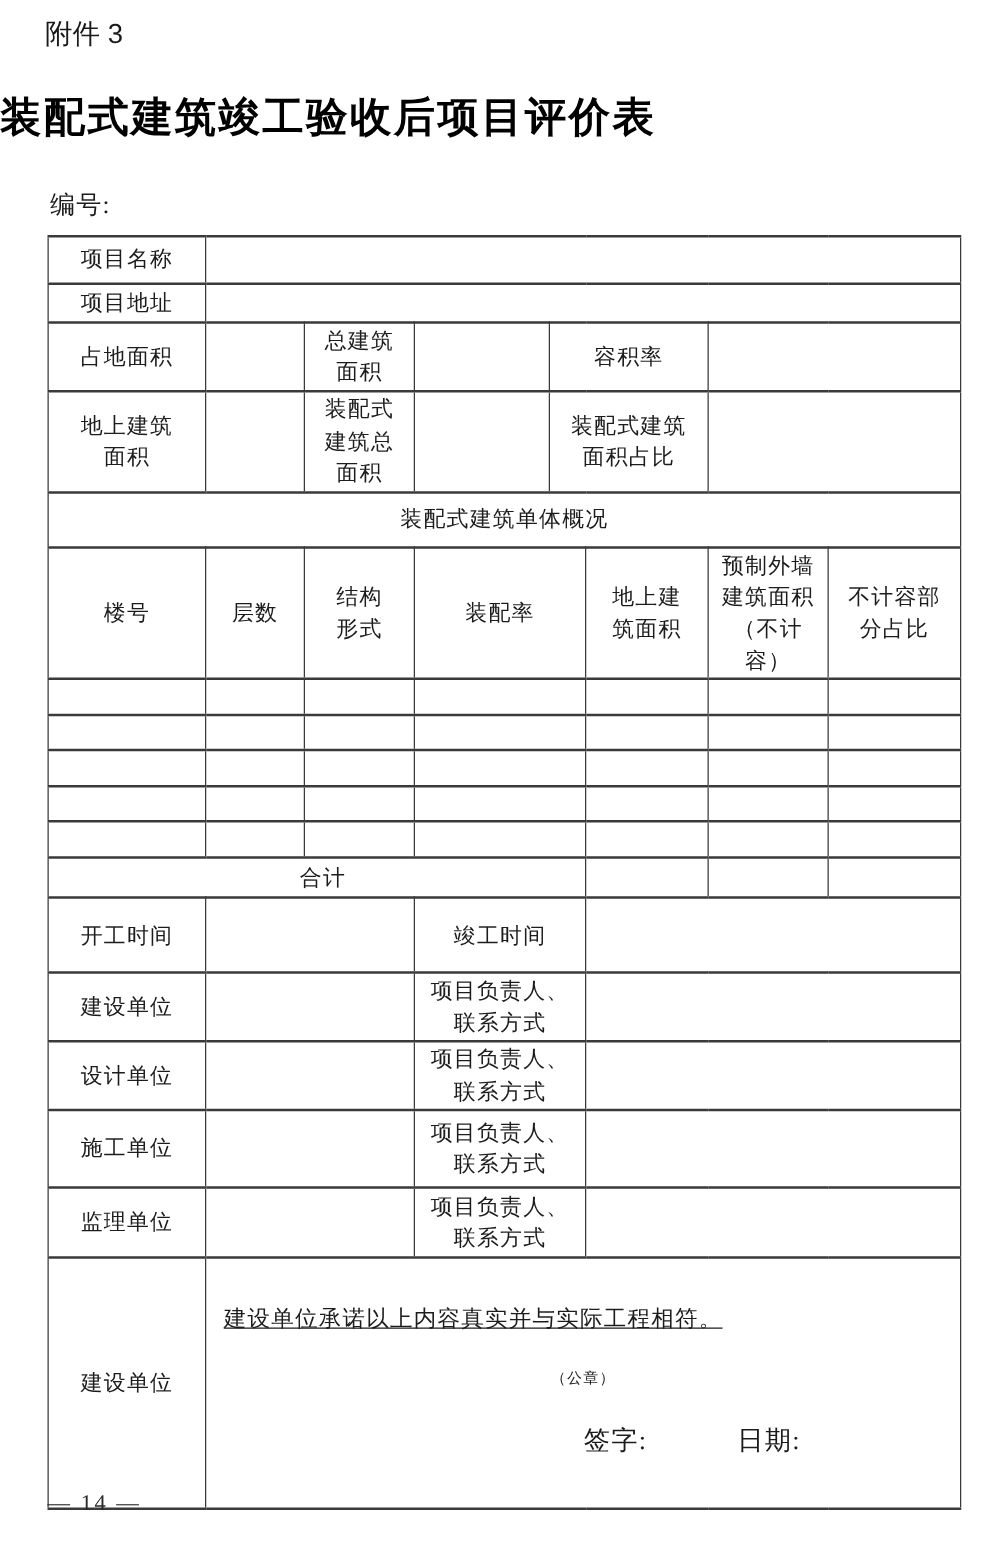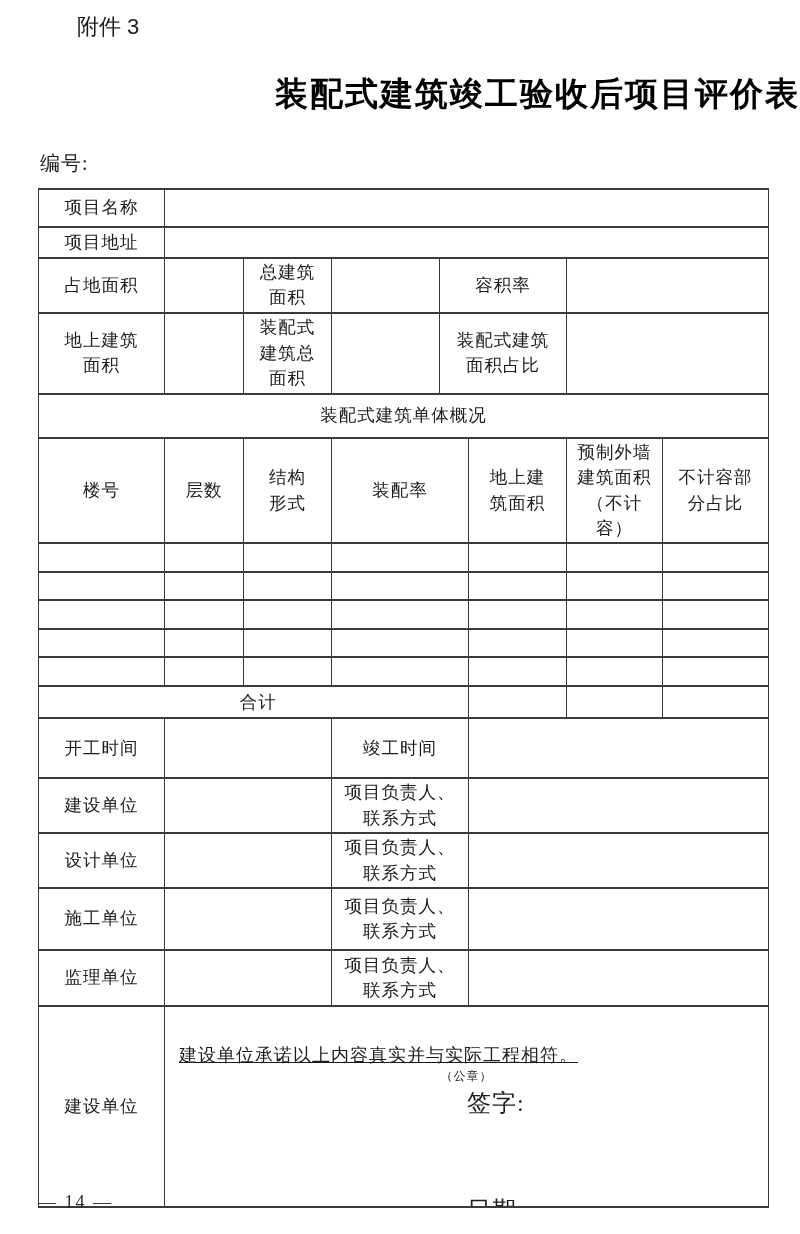--- a/index.html
+++ b/index.html
@@ -2,24 +2,24 @@
 <html><head>
 <meta charset="utf-8">
 <style>
   html,body{margin:0;padding:0;background:#ffffff;}
   .page{
     position:relative;width:800px;height:1234px;background:#ffffff;
     font-family:"Liberation Serif","DejaVu Serif",serif;color:#1c1c1c;overflow:hidden;
   }
   .attachment{
     position:absolute;left:36px;top:12px;font-size:22px;
-    font-family:"Liberation Sans","DejaVu Sans",sans-serif;color:#1a1a1a;margin-left:41px;
+    font-family:"Liberation Sans","DejaVu Sans",sans-serif;color:#1a1a1a;
   }
   .title{
-    position:absolute;left:0;top:72px;width:100%;margin:0;text-align:right;
+    position:absolute;left:0;top:72px;width:100%;margin:0;text-align:left;
     font-size:33px;font-weight:bold;letter-spacing:2px;color:#000;
   }
   .serial{position:absolute;left:40px;top:150px;font-size:20px;letter-spacing:1px;}
   table.form{
     position:absolute;left:38px;top:188px;width:730px;
     border-collapse:collapse;table-layout:fixed;
   }
   table.form td{
     border:2px solid #3a3a3a;border-left-width:1.5px;border-right-width:1.5px;
     text-align:center;vertical-align:middle;font-size:17.5px;line-height:1.45;
@@ -27,21 +27,21 @@
   }
   td.section-title{font-size:18px;}
   td.total-cell{letter-spacing:0.55em;text-indent:0.55em;}
   td.commit-cell{padding:0;vertical-align:top;}
   .commit-inner{
     display:flex;flex-direction:column;justify-content:space-between;
     height:146px;box-sizing:border-box;padding:9px 12px 12px 12px;text-align:left;
   }
   .commit-statement{font-size:18px;letter-spacing:1px;text-decoration:underline;}
   .commit-seal{text-align:center;font-size:12px;letter-spacing:1px;}
-  .commit-sign-row{display:flex;gap:72px;padding-left:288px;font-size:24px;flex-direction:column;}
+  .commit-sign-row{display:flex;gap:72px;padding-left:288px;font-size:21px;}
   .pagenum{
     position:absolute;left:38px;top:1192px;font-size:18px;letter-spacing:2px;color:#2a2a2a;
   }
 </style>
 </head>
 <body>
 
 <div class="page">
 
   <div class="attachment">附件 3</div>

